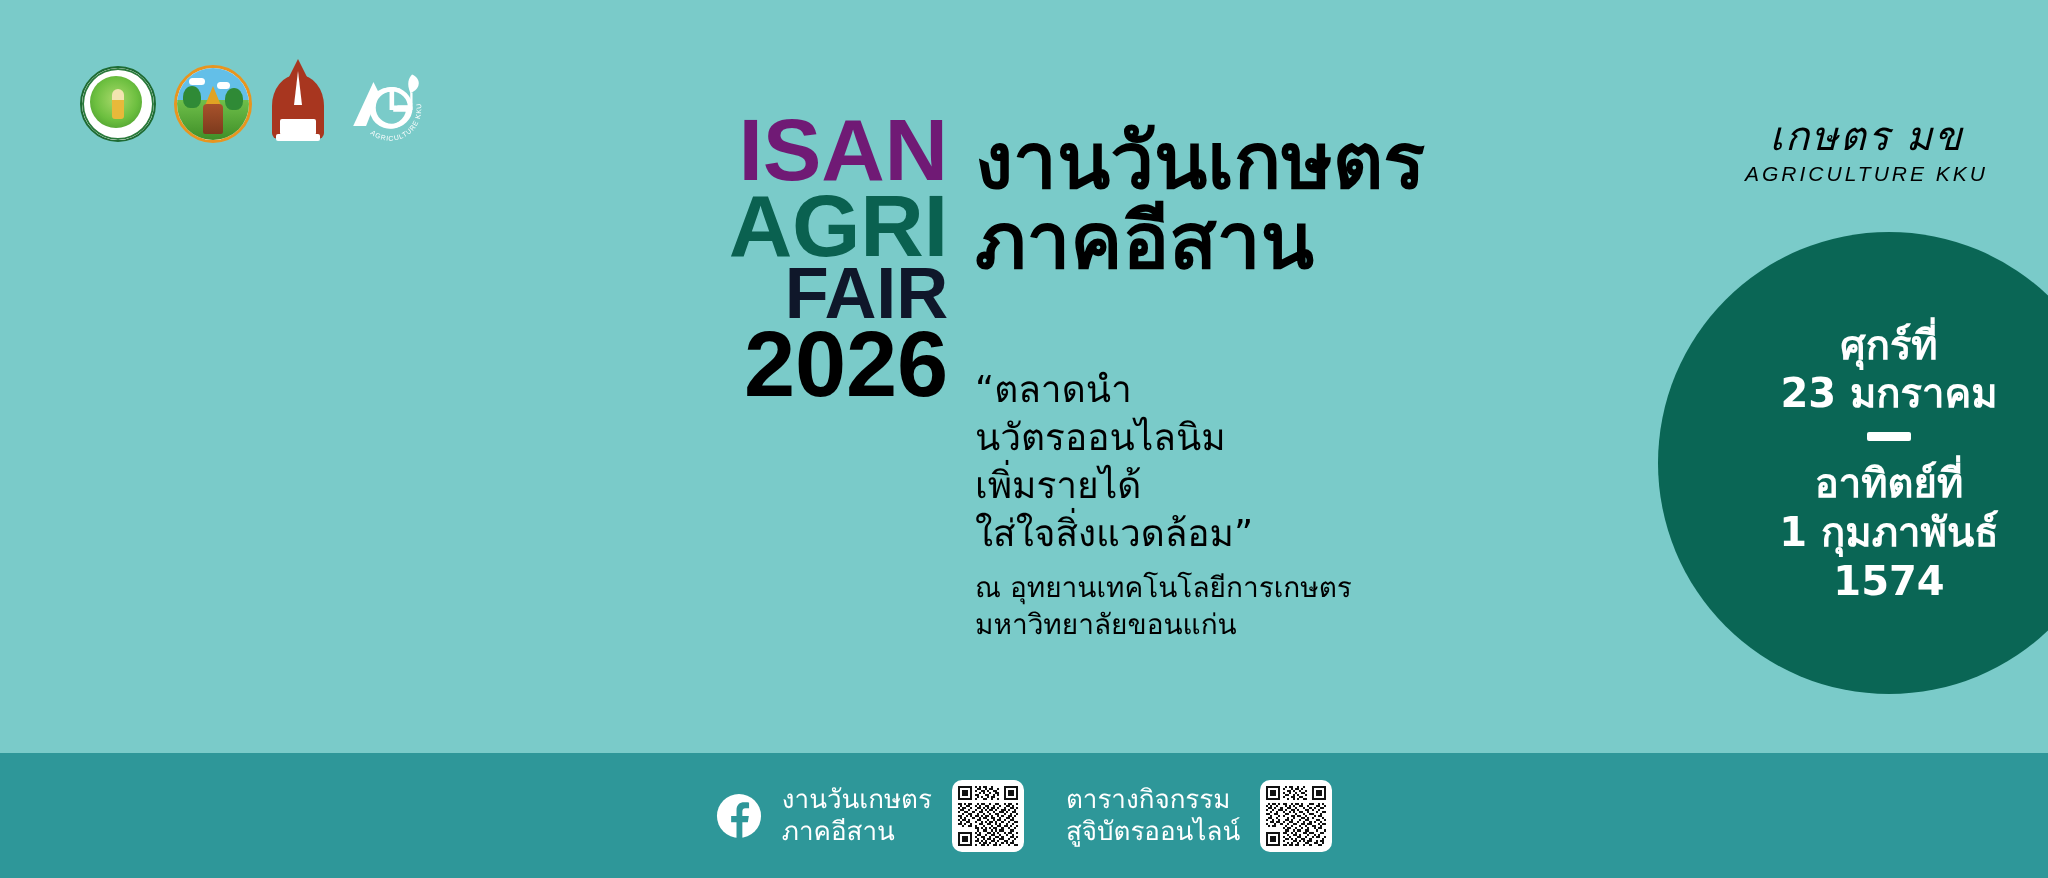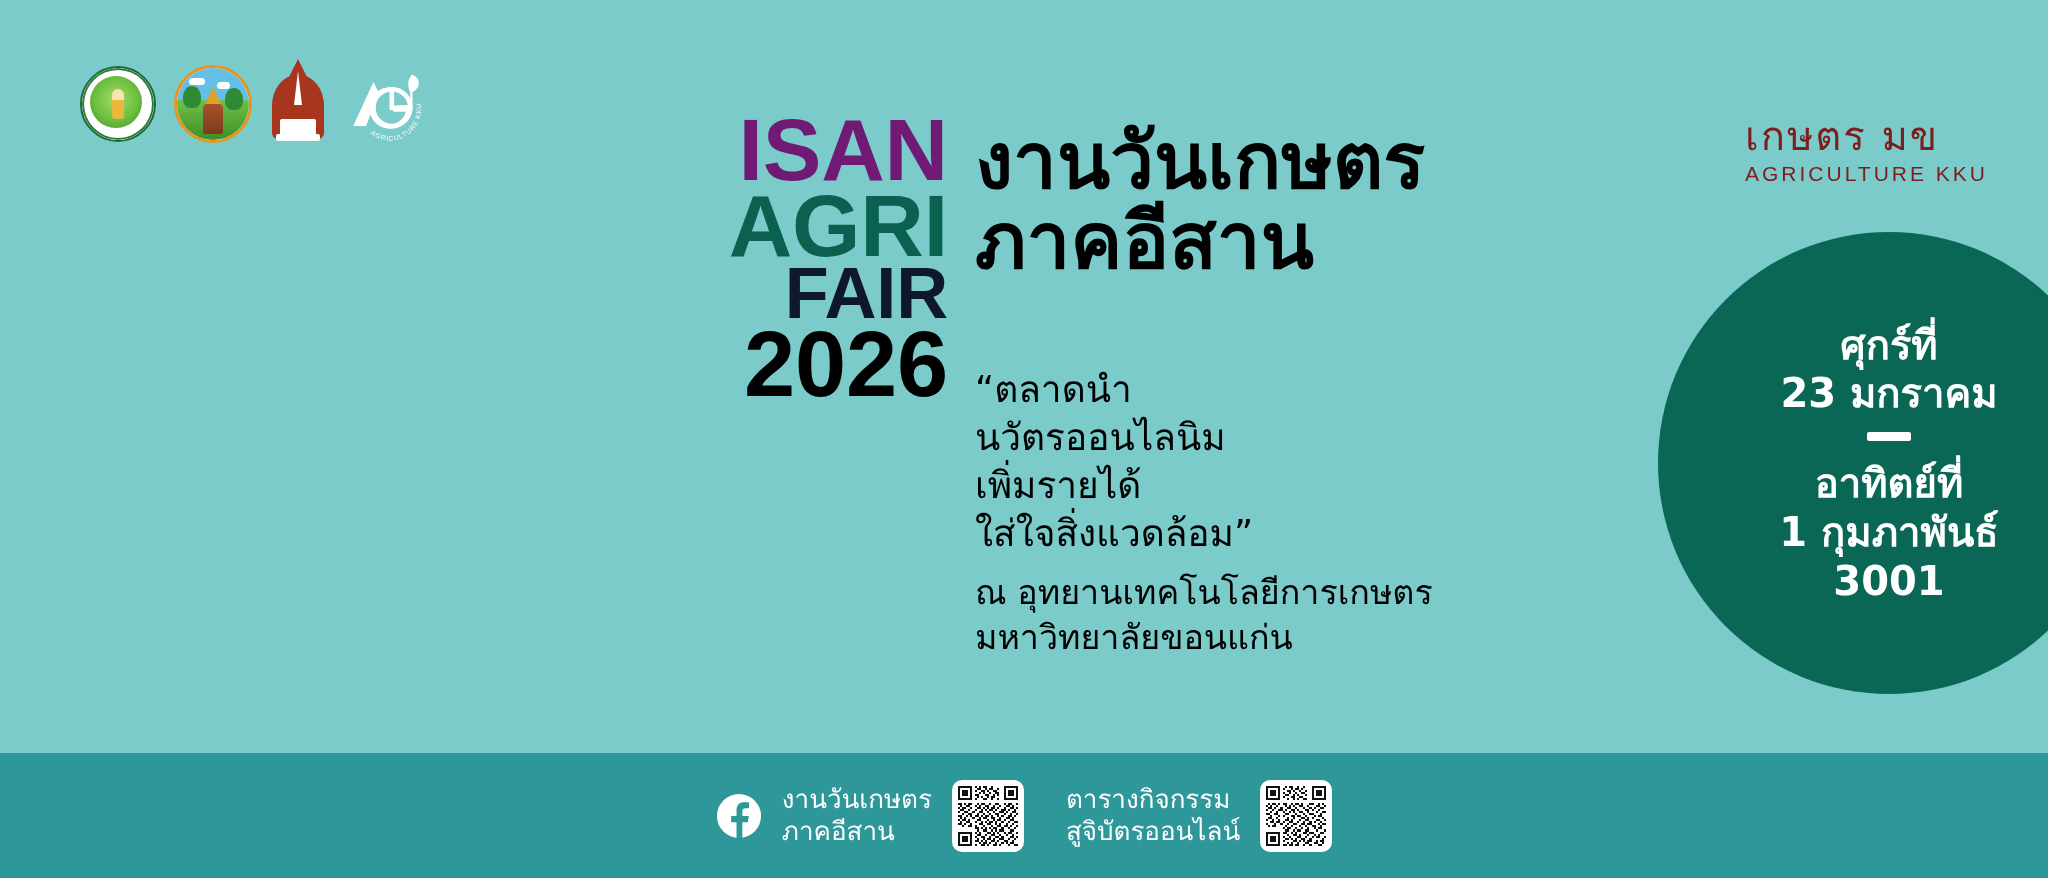--- a/index.html
+++ b/index.html
@@ -111,42 +111,42 @@
     position:absolute;left:975px;top:352px;width:520px;
     color:#000;font-size:37px;line-height:1.30;font-weight:400;
     font-family:"DejaVu Sans",sans-serif;
     margin-top:14px;
   }
   #slogan span{display:block;}
 
   
   #venue{
     position:absolute;left:975px;top:570px;width:560px;
-    color:#000;font-size:34px;line-height:1.32;font-weight:400;
+    color:#000;font-size:28px;line-height:1.32;font-weight:400;
     font-family:"DejaVu Sans",sans-serif;
   }
   #venue span{display:block;}
 
   
   #date-circle{
     position:absolute;left:1658px;top:232px;width:462px;height:462px;
     background:#0A6655;border-radius:50%;
     display:flex;flex-direction:column;align-items:center;justify-content:center;
     color:#ffffff;text-align:center;
     font-family:"DejaVu Sans",sans-serif;font-weight:700;
   }
   #date-circle .dline{display:block;font-size:40px;line-height:1.22;}
   #date-circle .dash{
     display:block;width:44px;height:9px;background:#fff;border-radius:2px;margin:14px 0 18px;
   }
   #date-circle .grp{padding-left:0;}
 
   
   #kku-mark{
-    position:absolute;right:60px;top:116px;color:#7f1d1d;
+    position:absolute;right:60px;top:116px;text-align:center;color:#000000;font-style:italic;
   }
   #kku-mark .thai-word{
     font-family:"DejaVu Sans",sans-serif;font-size:40px;font-weight:400;
     letter-spacing:2px;line-height:1;display:block;
   }
   #kku-mark .en-word{
     font-family:"Liberation Sans",sans-serif;font-size:21px;font-weight:400;
     letter-spacing:3px;display:block;margin-top:6px;
   }
 
@@ -249,21 +249,21 @@
 
   <div id="date-circle">
     <div class="grp">
       <span class="dline">ศุกร์ที่</span>
       <span class="dline">23 มกราคม</span>
     </div>
     <span class="dash"></span>
     <div class="grp">
       <span class="dline">อาทิตย์ที่</span>
       <span class="dline">1 กุมภาพันธ์</span>
-      <span class="dline">3001</span>
+      <span class="dline">1574</span>
     </div>
   </div>
 
   <div id="kku-mark">
     <span class="thai-word">เกษตร มข</span>
     <span class="en-word">AGRICULTURE KKU</span>
   </div>
 
   <div id="footer">
 

